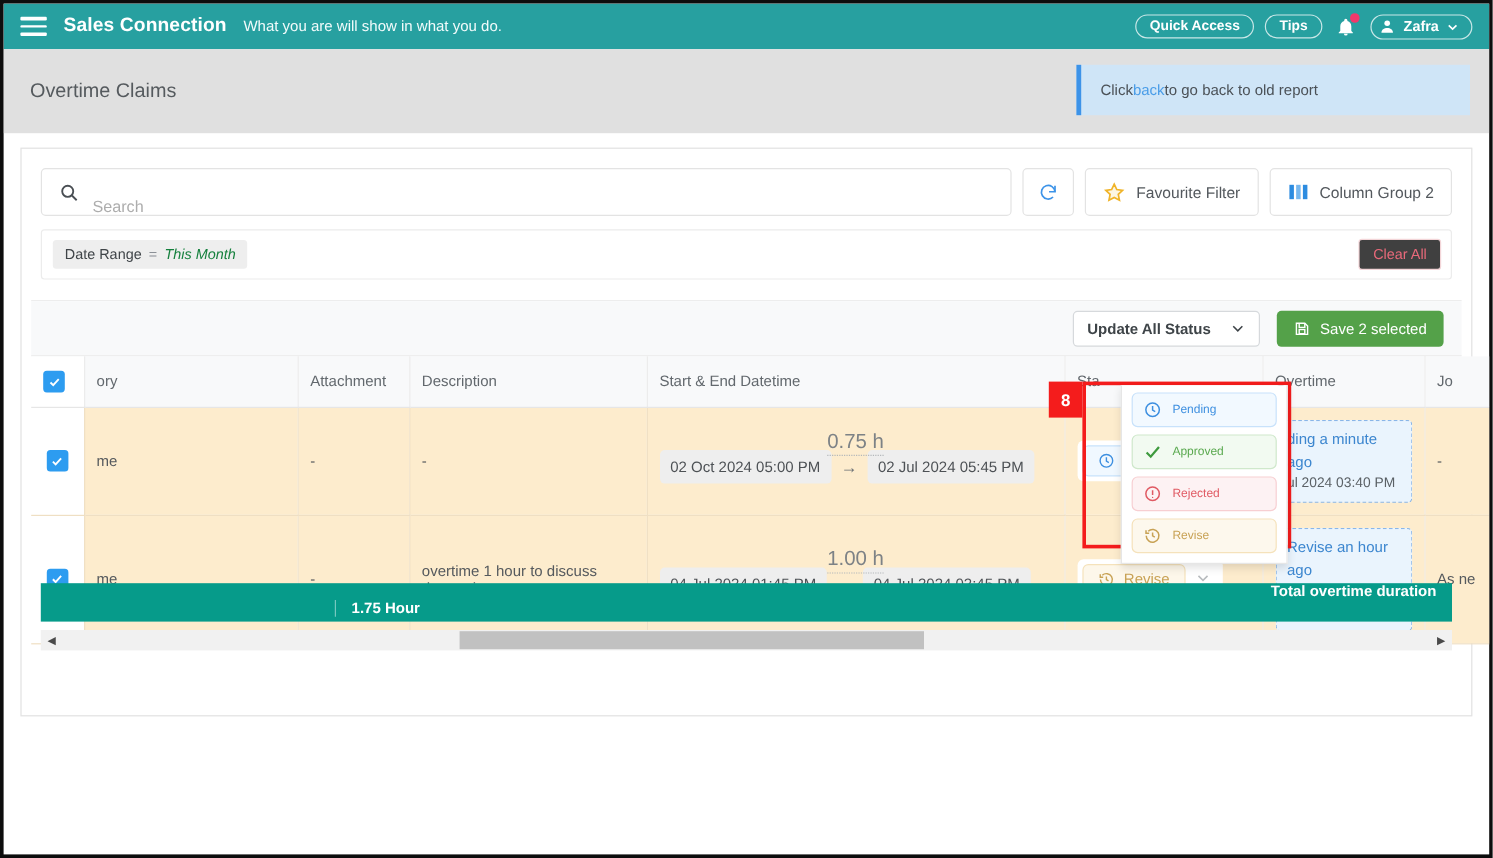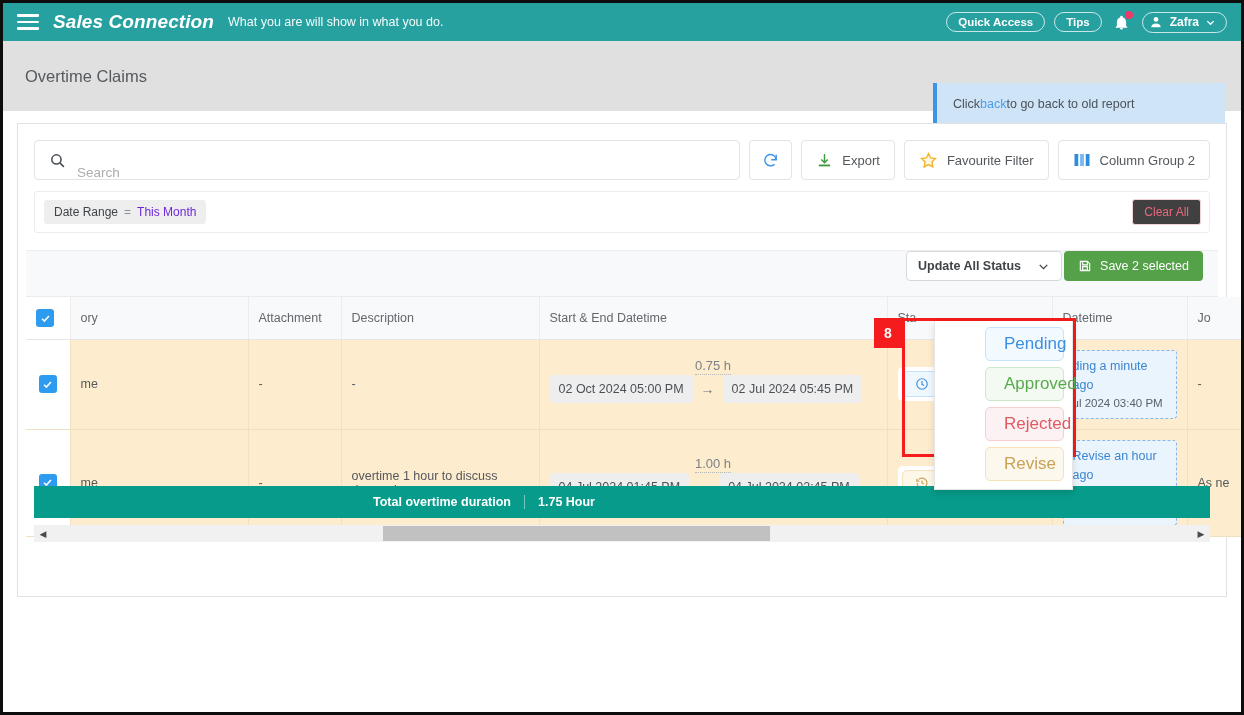--- a/index.html
+++ b/index.html
@@ -22,21 +22,21 @@
     height: 38px;
     background: #27a0a0;
     display: flex;
     align-items: center;
     padding: 0 14px;
     color: #ffffff;
     gap: 0;
   }
   .hamburger { width: 22px; display: flex; flex-direction: column; gap: 4px; cursor: pointer; margin-right: 14px;}
   .hamburger span { display:block; height: 2.5px; background: #fff; border-radius: 1px; }
-  .brand { font-size: 19px; font-weight: bold; letter-spacing: .1px; font-style: italic; }
+  .brand { font-size: 16px; font-weight: bold; letter-spacing: .1px; }
   .tagline { font-size: 12.5px; margin-left: 14px; color: #f2fbfb; font-weight: 400; }
   .topbar-right { margin-left: auto; display: flex; align-items: center; gap: 9px; }
   .pill {
     border: 1px solid rgba(255,255,255,.75);
     border-radius: 12px;
     padding: 3px 11px;
     font-size: 11.5px;
     color: #fff;
     white-space: nowrap;
     cursor: pointer;
@@ -59,26 +59,26 @@
     background: #e0e0e0;
     height: 70px;
     display: flex;
     align-items: center;
     padding: 0 22px;
     position: relative;
   }
   .page-title { font-size: 16.5px; color: #555a5e; }
   .info-banner {
     position: absolute; right: 16px; top: 13px;
-    width: 292px; height: 42px;
+    width: 328px; height: 42px;
     background: #cfe5f7;
     border-left: 4px solid #3d93e8;
     display: flex; align-items: center;
     padding-left: 16px;
-    font-size: 12.5px; color: #4b5157; margin-top: 29px;
+    font-size: 12.5px; color: #4b5157;
   }
   .info-banner a { color: #4a9de8; text-decoration: none; cursor: pointer; }
 
   
   .card {
     margin: 12px 14px 0 14px;
     background: #ffffff;
     border: 1px solid #e2e2e2;
     height: 474px;
     position: relative;
@@ -111,39 +111,39 @@
     display: flex; align-items: center;
     padding: 0 9px;
     position: relative;
   }
   .chip {
     background: #eeeeee; border-radius: 3px;
     padding: 5px 10px; font-size: 12px; color: #3f4448;
     display: flex; gap: 6px; align-items: flex-end; cursor: pointer;
   }
   .chip .eq { color: #8b9096; }
-  .chip .val { color: #6d28d9; }
+  .chip .val { color: #15803d; font-style: italic; }
   .clear-all {
     position: absolute; right: 8px;
     border: 1px solid #f3d5d8; border-radius: 3px;
     background: #404040; color: #e8697a; font-size: 12px;
     padding: 5px 11px; cursor: pointer;
   }
 
   
   .grid-wrap {
     margin: 17px 8px 0 8px;
     border-top: 1px solid #ededed;
     position: relative;
     height: 300px;
   }
   .grid-toolbar {
     height: 46px; background: #f8f9fa;
-    display: flex; justify-content: flex-end;
-    gap: 2px; padding-right: 15px;
+    display: flex; align-items: center; justify-content: flex-end;
+    gap: 14px; padding-right: 15px;
     border-bottom: 1px solid #ebebeb;
   }
   .select-btn {
     height: 30px; border: 1px solid #d6d9dc; border-radius: 4px; background:#fff;
     display: flex; align-items: center; gap: 16px; padding: 0 11px;
     font-size: 12.5px; font-weight: bold; color: #3e4448; cursor: pointer;
   }
   .save-btn {
     height: 30px; background: #54a149; border-radius: 4px;
     display: flex; align-items: center; gap: 8px; padding: 0 14px;
@@ -171,21 +171,21 @@
   }
   .cbx svg { display: block; }
 
   .dt-pill {
     display: inline-block; background: #eeeeee; border-radius: 4px;
     padding: 7px 9px; font-size: 12.5px; color: #4d5155; white-space: nowrap;
   }
   .dt-group { display: flex; align-items: center; gap: 8px; position: relative; padding-top: 9px; }
   .dur {
     position: absolute; top: -8px; left: 50%; transform: translateX(-50%);
-    font-size: 13px; color: #7d8286; border-bottom: 1px dotted #b3b7ba; padding-bottom: 1px;
+    font-size: 17px; color: #7d8286; border-bottom: 1px dotted #b3b7ba; padding-bottom: 1px;
     white-space: nowrap;
   }
   .arrow { color: #6b7074; font-size: 14px; }
 
   .status-cell { position: relative; }
   .status-ctl {
     display: inline-flex; align-items: center; background: #fff;
     border-radius: 5px; height: 34px; padding: 0 4px 0 4px; gap: 2px;
   }
   .status-tag {
@@ -200,21 +200,21 @@
     border: 1px dashed #8ab6e8; border-radius: 4px; background: #eaf4fd;
     padding: 6px 9px; display: inline-block; line-height: 1.5;
   }
   .reviewed-box .l1 { color: #3c86cf; font-size: 12.5px; }
   .reviewed-box .l2 { color: #5b6166; font-size: 11.5px; }
 
   
   .totals {
     position: absolute; left: 8px; right: 8px; bottom: 32px;
     height: 32px; background: #069b8a; display: flex; align-items: center;
-    color: #fff; font-size: 12.5px; font-weight: bold;
+    color: #fff; font-size: 12.5px; font-weight: bold; flex-direction: column;
   }
   .totals .lbl { margin-left: auto; padding-right: 13px; }
   .totals .val { border-left: 1px solid rgba(255,255,255,.45); padding-left: 13px; width: 686px; }
 
   .hscroll {
     position: absolute; left: 8px; right: 8px; bottom: 8px; height: 17px;
     background: #f1f1f1; display: flex; align-items: center;
   }
   .hs-arrow { width: 18px; text-align: center; color: #4a4a4a; font-size: 9px; cursor: pointer; }
   .hs-track { flex: 1; height: 17px; position: relative; }
@@ -254,21 +254,21 @@
   }
   .dropdown {
     position: absolute; left: 931px; top: 318px; width: 139px;
     background: #fff; border: 1px solid #e6e6e6; border-top: none;
     box-shadow: 0 3px 7px rgba(0,0,0,.12);
     padding: 6px 8px 8px 8px; z-index: 42;
   }
   .dd-item {
     display: flex; align-items: center; gap: 9px;
     border-radius: 5px; padding: 6px 9px; margin-bottom: 6px;
-    font-size: 17px; cursor: pointer; margin-left: 42px;
+    font-size: 10px; cursor: pointer;
   }
   .dd-pending  { border: 1px solid #c8e2fb; background: #f2f9ff; color: #3d8fe0; }
   .dd-approved { border: 1px solid #cfe8cb; background: #f2faf1; color: #5aa94f; }
   .dd-rejected { border: 1px solid #f7cfd2; background: #fdf2f3; color: #e05a63; }
   .dd-revise   { border: 1px solid #f5e2bb; background: #fdf8ed; color: #c8a255; }
   .dd-item:last-child { margin-bottom: 0; }
 </style>
 </head>
 <body>
 
@@ -327,28 +327,20 @@
         <span class="ph">Search</span>
       </div>
 
       <div class="tool-btn icon-only">
         <svg width="17" height="17" viewBox="0 0 24 24" fill="none" stroke="#3d93e8" stroke-width="2">
           <path d="M20 11a8 8 0 1 0-2.3 6.2"></path>
             <path d="M20 4v7h-7"></path>
         </svg>
       </div>
 
-      <div class="tool-btn">
-        <svg width="17" height="17" viewBox="0 0 24 24" fill="none" stroke="#3e9a3e" stroke-width="2">
-          <path d="M12 3v11"></path>
-            <path d="M7.5 10.5L12 15l4.5-4.5"></path>
-            <path d="M4 19h16" stroke-width="2.6"></path>
-        </svg>
-        <span>Export</span>
-      </div>
 
       <div class="tool-btn">
         <svg width="19" height="19" viewBox="0 0 24 24" fill="#fdf6e3" stroke="#f0b429" stroke-width="1.8">
           <path d="M12 3.2l2.7 5.6 6.1.8-4.5 4.3 1.2 6.1L12 17.1l-5.5 2.9 1.2-6.1L3.2 9.6l6.1-.8z"></path>
         </svg>
         <span>Favourite Filter</span>
       </div>
 
       <div class="tool-btn">
         <svg width="18" height="18" viewBox="0 0 24 24">
@@ -406,21 +398,21 @@
                 <svg width="11" height="11" viewBox="0 0 24 24" fill="none" stroke="#fff" stroke-width="3.4">
                     <path d="M4.5 12.5l5 5 10-11"></path>
                   </svg>
               </span>
             </th>
             <th>ory</th>
             <th>Attachment</th>
             <th>Description</th>
             <th>Start &amp; End Datetime</th>
             <th>Sta</th>
-            <th>Datetime</th>
+            <th>Overtime</th>
             <th style="border-right:none">Jo</th>
           </tr>
         </thead>
         <tbody>
 
           <tr>
             <td class="cb-cell">
               <span class="cbx">
                 <svg width="11" height="11" viewBox="0 0 24 24" fill="none" stroke="#fff" stroke-width="3.4">
                     <path d="M4.5 12.5l5 5 10-11"></path>

